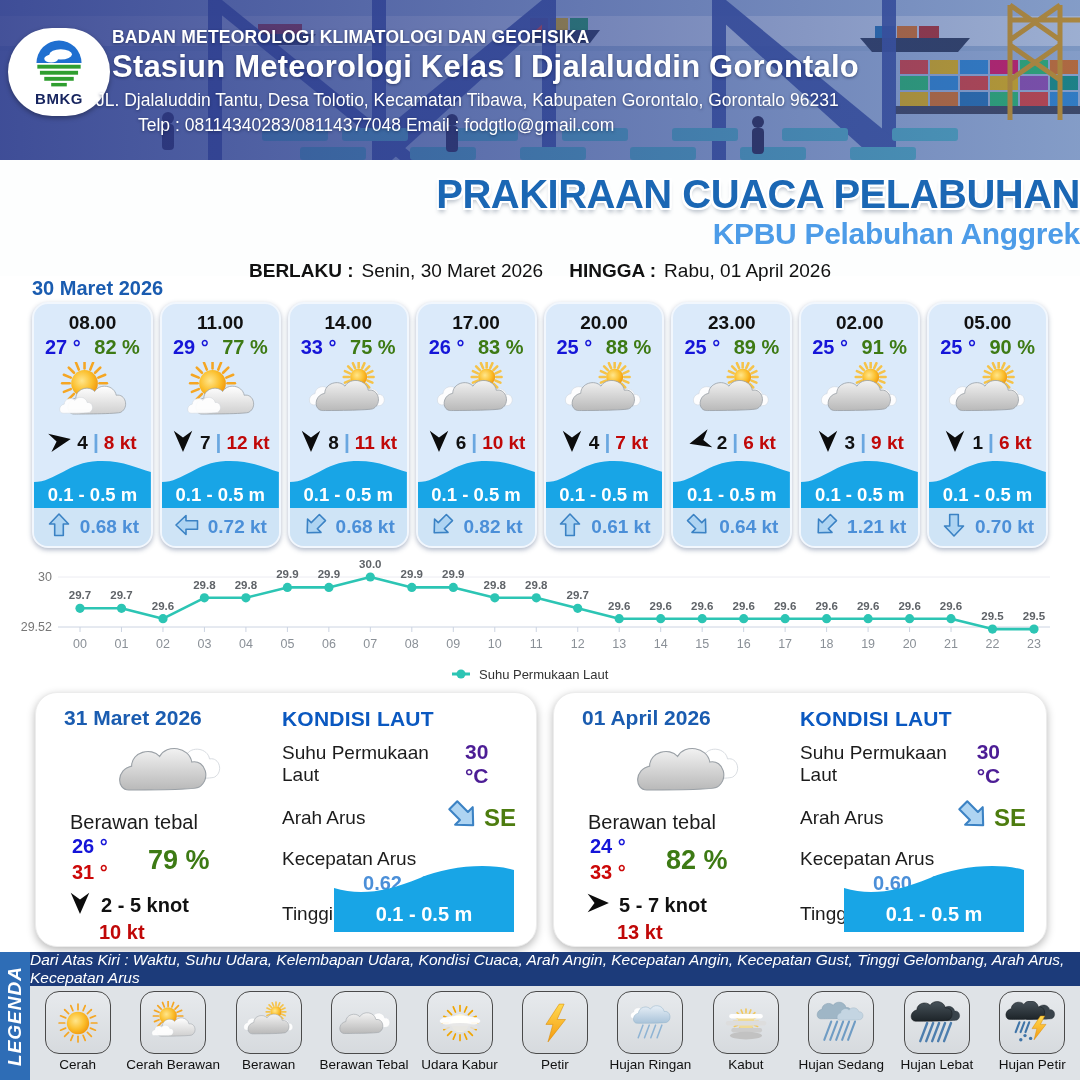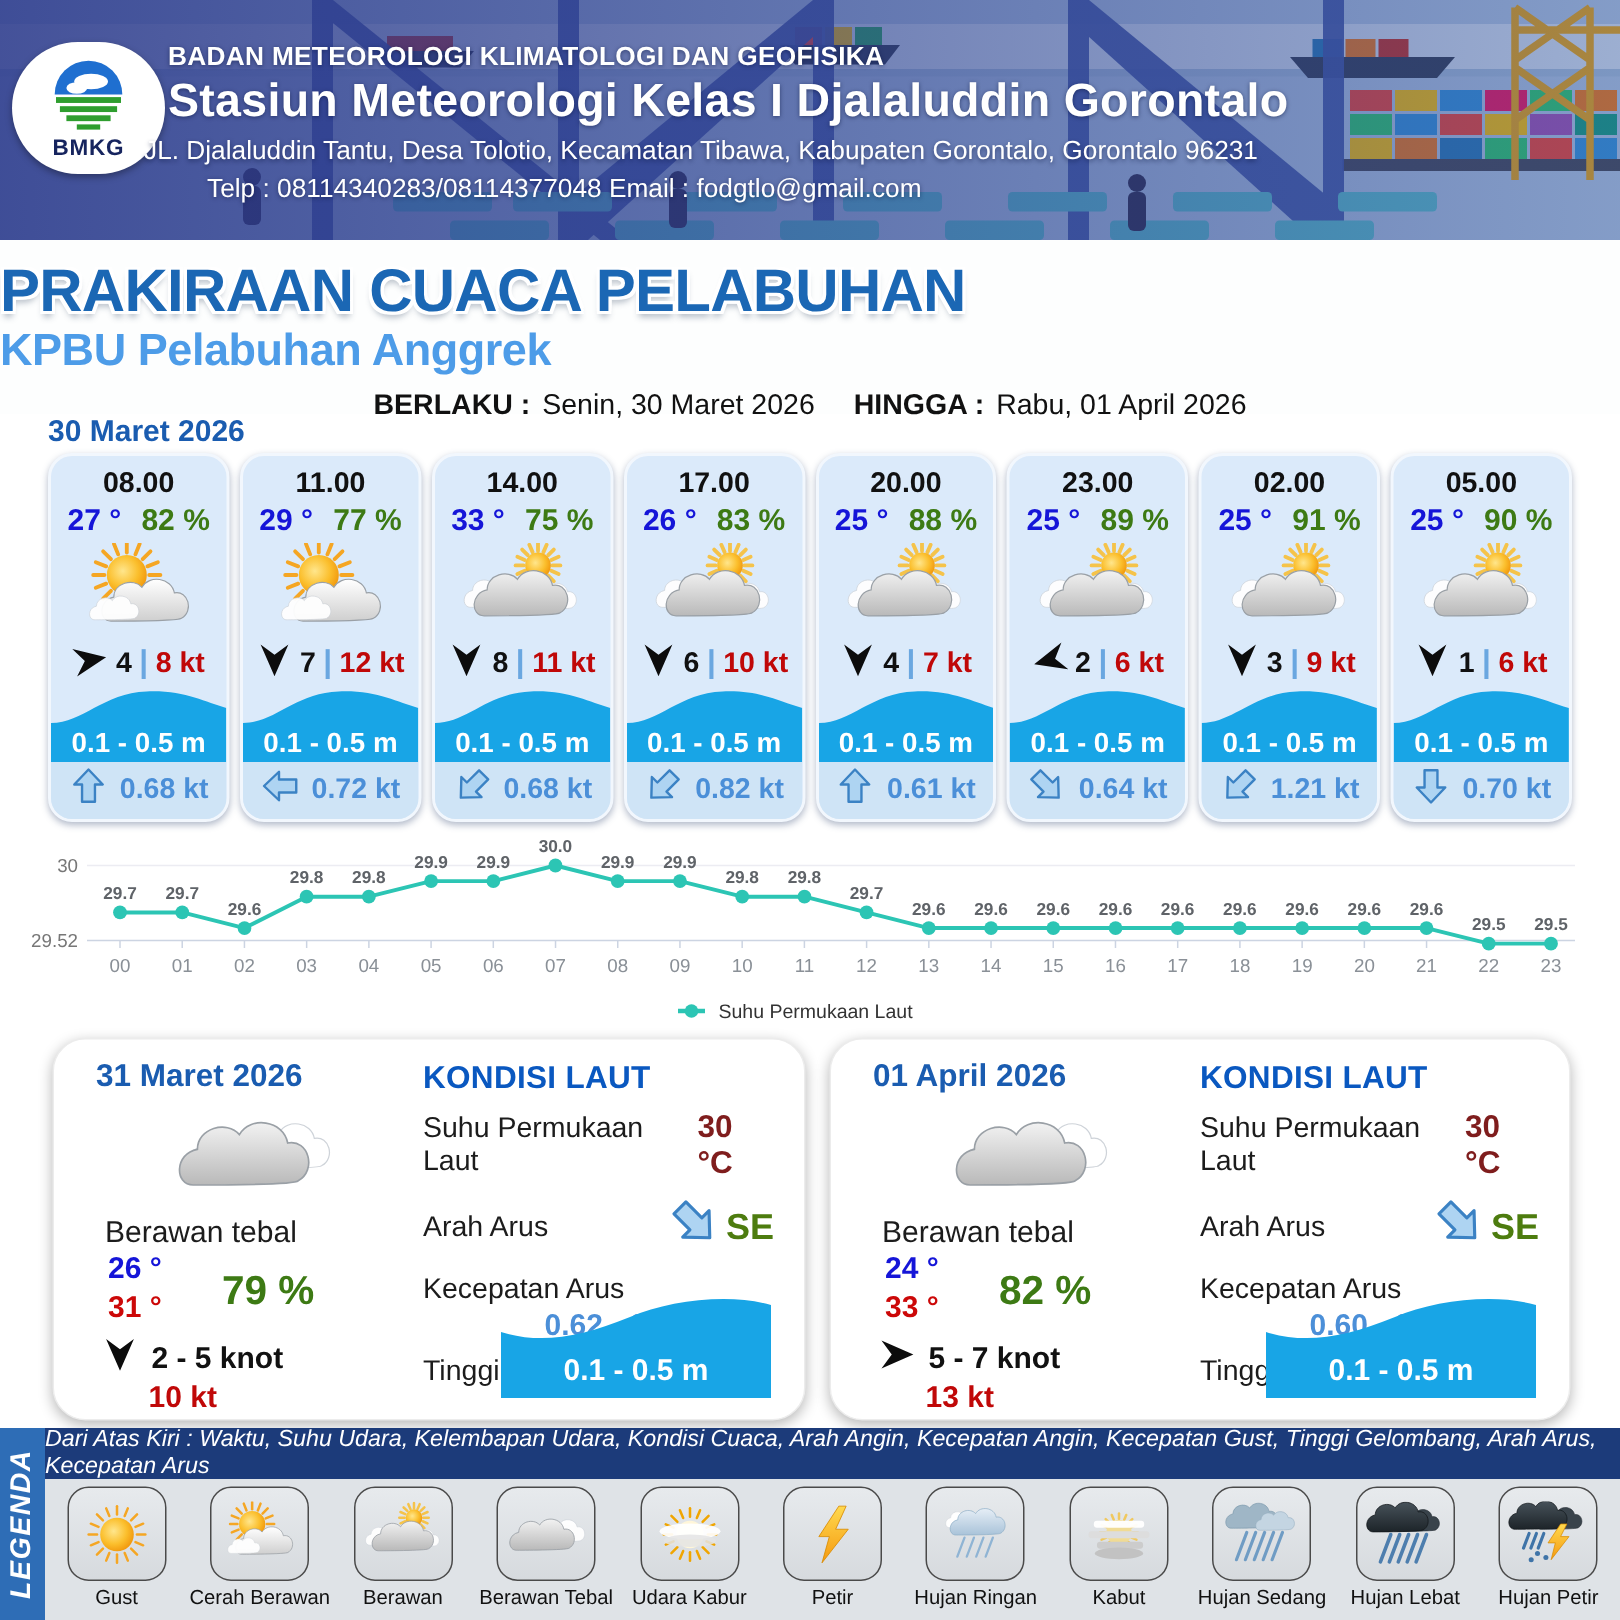--- a/index.html
+++ b/index.html
@@ -11,21 +11,21 @@
   .logo-pill{position:absolute;left:8px;top:28px;width:102px;height:88px;background:#fff;
              border-radius:46px;box-shadow:0 2px 5px rgba(0,0,0,.35);display:flex;flex-direction:column;
              align-items:center;justify-content:center;z-index:3;}
   .logo-txt{font-size:15px;font-weight:bold;color:#16245e;letter-spacing:.5px;margin-top:1px;}
   .hdr-text{position:absolute;left:112px;top:27px;z-index:3;color:#fff;text-shadow:0 1px 3px rgba(10,20,60,.55);}
   .hdr-l1{font-size:17.5px;font-weight:bold;letter-spacing:.2px;}
   .hdr-l2{font-size:31px;font-weight:bold;margin-top:1px;letter-spacing:.2px;}
   .hdr-l3{font-size:17.5px;margin-top:5px;margin-left:-16px;}
   .hdr-l4{font-size:17.5px;margin-top:4px;margin-left:26px;}
   
-  .titleband{position:absolute;left:0;top:160px;width:1080px;height:116px;background:#fdfefe;text-align:left;}
+  .titleband{position:absolute;left:0;top:160px;width:1080px;height:116px;background:#fdfefe;text-align:right;}
   .main-title{margin:12px 0 0;font-size:40px;font-weight:800;color:#1b67b4;letter-spacing:-.5px;
     text-shadow:-2px 0 0 #fff,2px 0 0 #fff,0 -2px 0 #fff,0 2px 0 #fff,-2px -2px 0 #fff,2px 2px 0 #fff,
                 -2px 2px 0 #fff,2px -2px 0 #fff,0 4px 4px rgba(40,60,90,.35);}
   .sub-title{margin:0;font-size:30px;font-weight:800;color:#4d9ce8;letter-spacing:-.3px;}
   .validity{margin-top:9px;font-size:19px;display:flex;justify-content:center;gap:26px;}
   .validity .grp{display:flex;gap:8px;}
   .vlabel{font-weight:bold;}
   .date-label{position:absolute;left:32px;top:277px;font-size:20px;font-weight:bold;color:#1a5cb0;}
   
   .cards{position:absolute;left:32px;top:302px;width:1016px;height:246px;display:flex;gap:7px;}
@@ -55,21 +55,21 @@
   .dc-tlow{position:absolute;left:36px;top:142px;font-size:20px;font-weight:bold;color:#1515d8;}
   .dc-thigh{position:absolute;left:36px;top:168px;font-size:20px;font-weight:bold;color:#cc0808;}
   .dc-hum{position:absolute;left:112px;top:152px;font-size:27px;font-weight:bold;color:#3d7a14;}
   .dc-wind{position:absolute;left:32px;top:198px;display:flex;align-items:center;gap:9px;font-size:20px;font-weight:bold;color:#111;}
   .dc-gust{position:absolute;left:63px;top:228px;font-size:20px;font-weight:bold;color:#c00808;}
   .dc-sea{position:absolute;left:246px;top:14px;right:20px;bottom:12px;}
   .sea-h{font-size:21px;font-weight:800;color:#0a58c0;letter-spacing:.2px;}
   .sea-row{display:flex;justify-content:space-between;align-items:center;font-size:19px;color:#1c1c1c;}
   .sea-r1{margin-top:9px;}
   .sea-r2{margin-top:10px;align-items:center;}
-  .sea-val{font-size:21px;font-weight:bold;color:#7f1d1d;}
+  .sea-val{font-size:21px;font-weight:bold;color:#4c1d95;}
   .sea-dir{display:flex;align-items:center;gap:4px;font-size:24px;font-weight:bold;color:#4d7c0f;}
   .sea-spd-label{margin-top:10px;font-size:19px;color:#1c1c1c;}
   .sea-spd{margin-top:2px;text-align:right;font-size:20px;font-weight:bold;color:#4b8fd8;padding-right:34px;}
   .sea-wave-label{margin-top:8px;font-size:19px;color:#1c1c1c;}
   .sea-wave{position:absolute;right:2px;bottom:2px;width:180px;height:72px;}
   .sea-wave svg{position:absolute;inset:0;width:100%;height:100%;}
   .sea-wave .wave-text{font-size:20px;bottom:6px;}
   
   .legendbar{position:absolute;left:0;top:952px;width:1080px;height:128px;background:#dfe3e7;}
   .legend-side{position:absolute;left:0;top:0;width:30px;height:128px;background:#2e6db6;display:flex;
@@ -932,21 +932,21 @@
               <line x1="22.4" y1="22.7" x2="15.1" y2="19.7" stroke="#f5a623" stroke-width="2.4" stroke-linecap="round"></line>
               <line x1="26.6" y1="16.6" x2="20.9" y2="10.9" stroke="#f5a623" stroke-width="2.4" stroke-linecap="round"></line>
               <line x1="32.7" y1="12.4" x2="29.7" y2="5.1" stroke="#f5a623" stroke-width="2.4" stroke-linecap="round"></line>
               <line x1="40.0" y1="11.0" x2="40.0" y2="3.0" stroke="#f5a623" stroke-width="2.4" stroke-linecap="round"></line>
               <line x1="47.3" y1="12.4" x2="50.3" y2="5.1" stroke="#f5a623" stroke-width="2.4" stroke-linecap="round"></line>
               <line x1="53.4" y1="16.6" x2="59.1" y2="10.9" stroke="#f5a623" stroke-width="2.4" stroke-linecap="round"></line>
               <line x1="57.6" y1="22.7" x2="64.9" y2="19.7" stroke="#f5a623" stroke-width="2.4" stroke-linecap="round"></line>
               <circle cx="40" cy="30" r="16" fill="url(#g-sun)"></circle>
             </svg>
           </div>
-    <div class="lilabel">Gust</div>
+    <div class="lilabel">Cerah</div>
   </div>
 
   <div class="litem">
     <div class="libox">
             <svg width="56" height="44" viewBox="0 0 80 60">
               <line x1="47.0" y1="20.0" x2="54.0" y2="20.0" stroke="#f5a623" stroke-width="2.4" stroke-linecap="round"></line>
               <line x1="45.9" y1="25.4" x2="52.4" y2="28.0" stroke="#f5a623" stroke-width="2.4" stroke-linecap="round"></line>
               <line x1="42.9" y1="29.9" x2="47.8" y2="34.8" stroke="#f5a623" stroke-width="2.4" stroke-linecap="round"></line>
               <line x1="38.4" y1="32.9" x2="41.0" y2="39.4" stroke="#f5a623" stroke-width="2.4" stroke-linecap="round"></line>
               <line x1="33.0" y1="34.0" x2="33.0" y2="41.0" stroke="#f5a623" stroke-width="2.4" stroke-linecap="round"></line>

